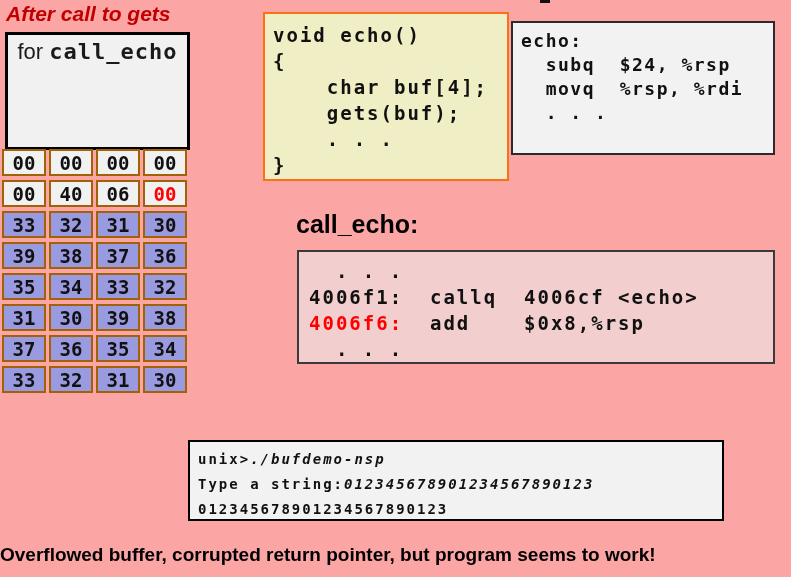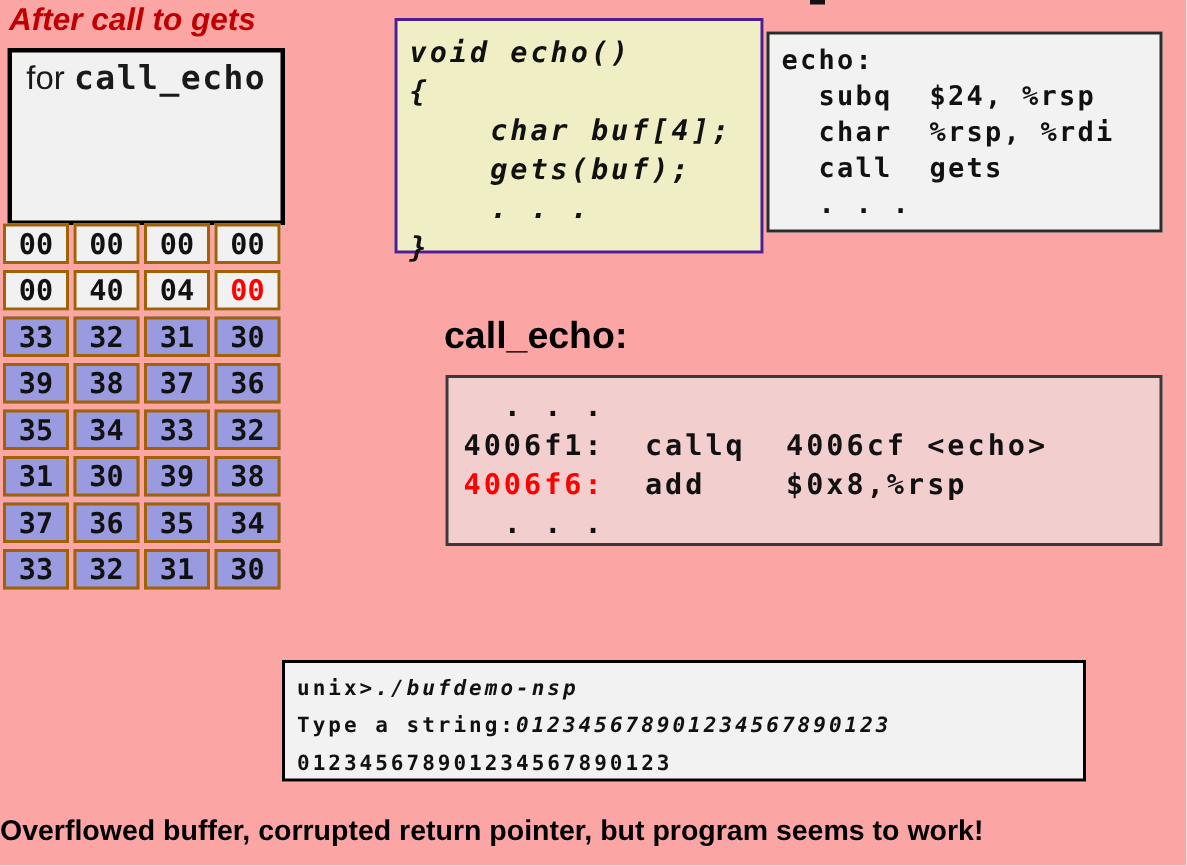--- a/index.html
+++ b/index.html
@@ -37,21 +37,21 @@
   #buf-pointer{position:absolute;left:196px;top:374px;display:flex;align-items:center;}
   .ptr-label{font-family:"DejaVu Sans Mono","Liberation Mono",monospace;font-weight:bold;
              font-size:19px;letter-spacing:1px;color:#000;}
   #arrow{position:relative;width:62px;height:3px;background:#000;margin:0 8px 0 14px;}
   #arrow:before{content:"";position:absolute;left:-11px;top:-6px;width:0;height:0;
                 border-right:12px solid #000;border-top:7px solid transparent;
                 border-bottom:7px solid transparent;}
 
   
   #c-code-box{position:absolute;left:263px;top:12px;width:234px;height:145px;
-              background:#F0EEC4;border:2px solid #4c1d95;padding:8px 0 0 8px;font-style:italic;}
+              background:#F0EEC4;border:2px solid #f97316;padding:8px 0 12px 8px;}
   #c-code-box div{font-weight:bold;font-size:19px;line-height:26px;letter-spacing:2px;color:#111;}
 
   
   #asm-echo-box{position:absolute;left:511px;top:21px;width:252px;height:124px;
                 background:#F2F2F2;border:2px solid #2b2b2b;padding:6px 0 0 8px;}
   #asm-echo-box div{font-weight:bold;font-size:18px;line-height:24px;letter-spacing:1.5px;color:#111;}
 
   
   #call-echo-heading{position:absolute;left:296px;top:210px;font-size:25px;font-weight:bold;color:#000;}
   #call-echo-box{position:absolute;left:297px;top:250px;width:464px;height:104px;
@@ -83,21 +83,21 @@
     <div id="frame-line2"><span>for </span><span class="fn">call_echo</span></div>
   </div>
 
   <div id="byte-grid">
     <span class="cell plain">00</span>
     <span class="cell plain">00</span>
     <span class="cell plain">00</span>
     <span class="cell plain">00</span>
     <span class="cell plain">00</span>
     <span class="cell plain">40</span>
-    <span class="cell plain">04</span>
+    <span class="cell plain">06</span>
     <span class="cell plain red">00</span>
     <span class="cell purple">33</span>
     <span class="cell purple">32</span>
     <span class="cell purple">31</span>
     <span class="cell purple">30</span>
     <span class="cell purple">39</span>
     <span class="cell purple">38</span>
     <span class="cell purple">37</span>
     <span class="cell purple">36</span>
     <span class="cell purple">35</span>
@@ -124,22 +124,21 @@
     <div class="mono pre">{</div>
     <div class="mono pre">    char buf[4];</div>
     <div class="mono pre">    gets(buf);</div>
     <div class="mono pre">    . . .</div>
     <div class="mono pre">}</div>
   </div>
 
   <div id="asm-echo-box">
     <div class="mono pre">echo:</div>
     <div class="mono pre">  subq  $24, %rsp</div>
-    <div class="mono pre">  char  %rsp, %rdi</div>
-    <div class="mono pre">  call  gets</div>
+    <div class="mono pre">  movq  %rsp, %rdi</div>
     <div class="mono pre">  . . .</div>
   </div>
 
   <div id="call-echo-heading">call_echo:</div>
 
   <div id="call-echo-box">
     <div class="mono pre">  . . .</div>
     <div class="mono pre"><span>4006f1:</span><span>  callq  4006cf &lt;echo&gt;</span></div>
     <div class="mono pre"><span class="addr-red">4006f6:</span><span>  add    $0x8,%rsp</span></div>
     <div class="mono pre">  . . .</div>

